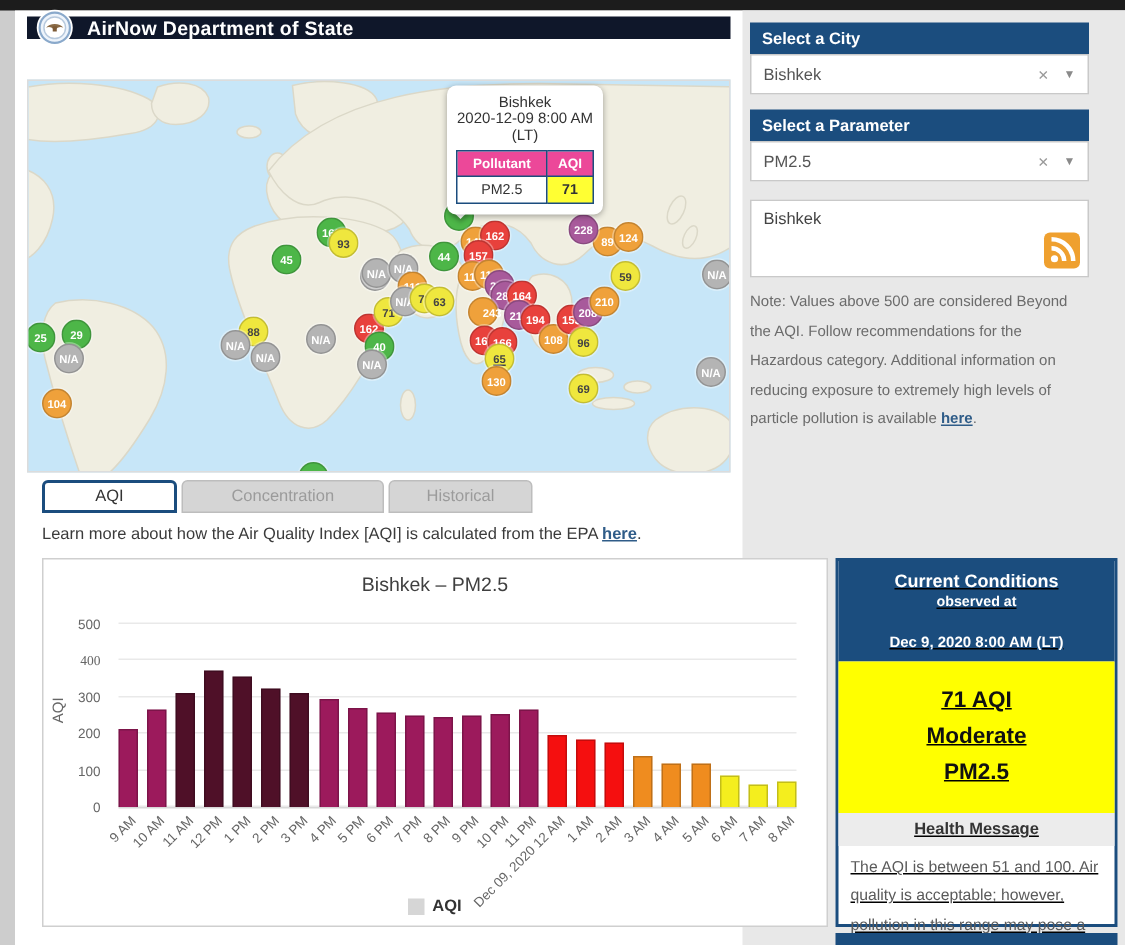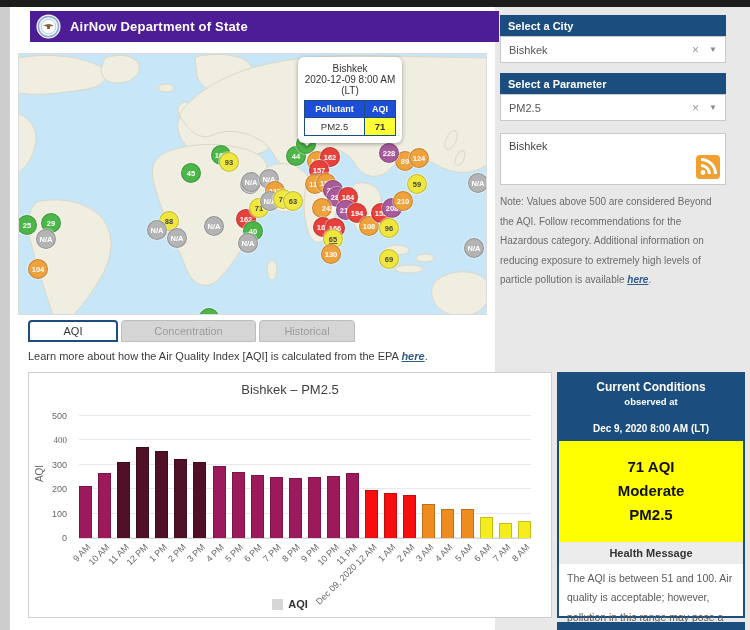--- a/index.html
+++ b/index.html
@@ -4,21 +4,21 @@
 <style>
   * { margin:0; padding:0; box-sizing:border-box; }
   html,body { width:750px; height:630px; }
   body { font-family:"Liberation Sans", sans-serif; background:#cdcdcd; position:relative; overflow:hidden; }
 
   .topbar { position:absolute; left:0; top:0; width:750px; height:7px; background:#1c1c1c; }
   .main-panel { position:absolute; left:10px; top:7px; width:740px; height:623px; background:#ffffff; }
   .right-col-bg { position:absolute; left:495px; top:7px; width:255px; height:623px; background:#e8e8e8; }
 
   
-  .app-header { position:absolute; left:30px; top:11px; width:469px; height:31px; background:#4c1d95; display:flex; align-items:center; padding-left:6px; }
+  .app-header { position:absolute; left:18px; top:11px; width:469px; height:15px; background:#0f172a; display:flex; align-items:center; padding-left:6px; }
   .app-header .seal { width:25px; height:25px; flex:0 0 auto; }
   .app-title { color:#fff; font-size:13px; font-weight:bold; margin-left:9px; letter-spacing:.2px; }
 
   
   .map { position:absolute; left:18px; top:53px; width:469px; height:262px; background:#c7e6f8; overflow:hidden; border:1px solid #dcdcdc; }
   .map svg.world { position:absolute; left:0; top:0; }
   .marker { position:absolute; width:20px; height:20px; border-radius:50%; transform:translate(-50%,-50%);
             display:flex; align-items:center; justify-content:center; font-size:7.5px; font-weight:bold;
             color:#fff; border:1px solid rgba(0,0,0,.18); box-shadow:0 0 0 1px rgba(255,255,255,.35); z-index:2; }
   .marker.good         { background:#4db648; }
@@ -27,56 +27,56 @@
   .marker.unhealthy    { background:#e8413c; }
   .marker.veryunhealthy{ background:#a85a9b; }
   .marker.na           { background:#b4b4b4; }
 
   .map-popup { position:absolute; left:279px; top:3px; width:104px; background:#fff; border-radius:6px;
                box-shadow:0 1px 4px rgba(0,0,0,.35); padding:6px 6px 7px; z-index:5; text-align:center; }
   .map-popup .city { font-size:10px; color:#333; }
   .map-popup .dt   { font-size:10px; color:#333; }
   .map-popup .tz   { font-size:10px; color:#333; margin-bottom:4px; }
   .ptable { width:92px; margin:0 auto; border-collapse:collapse; border:1px solid #1b4d7e; }
-  .ptable th { background:#1d4ed8; color:#fff; font-size:9px; padding:3px 2px; border:1px solid #1b4d7e; }
+  .ptable th { background:#ec4899; color:#fff; font-size:9px; padding:3px 2px; border:1px solid #1b4d7e; }
   .ptable td { font-size:9.5px; color:#333; padding:3px 2px; border:1px solid #1b4d7e; }
   .ptable td.aqi-cell { background:#ffff33; font-weight:bold; width:34%; }
   .popup-pointer { position:absolute; left:283px; top:80px; width:10px; height:10px; background:#fff; transform:rotate(45deg); box-shadow:2px 2px 3px rgba(0,0,0,.2); z-index:4; }
 
   
   .tabs { position:absolute; left:28px; top:320px; height:22px; display:flex; gap:3px; }
   .tab { height:22px; display:flex; align-items:center; justify-content:center; font-size:11px;
          border-radius:4px 4px 0 0; cursor:default; }
   .tab.active { width:90px; background:#fff; border:2px solid #1b4d7e; color:#333; }
   .tab.inactive { background:#d5d5d5; border:1px solid #bdbdbd; color:#9b9b9b; }
   .tab.w-conc { width:135px; } .tab.w-hist { width:96px; }
 
   .learn-more { position:absolute; left:28px; top:350px; width:460px; font-size:11px; color:#3b3b3b; }
-  a.inline-link { color:#2f5c88; text-decoration:underline; font-weight:bold;font-style:italic; }
+  a.inline-link { color:#2f5c88; text-decoration:underline; font-weight:bold; }
 
   
   .chart-box { position:absolute; left:28px; top:372px; width:524px; height:246px; background:#fff; border:1px solid #cfcfcf; }
   .chart-title { position:absolute; top:9px; width:100%; text-align:center; font-size:13px; color:#3f3f3f; }
   .y-axis-title { position:absolute; left:2px; top:95px; transform:rotate(-90deg); font-size:10px; color:#666; }
   .chart-yticks { position:absolute; left:0; top:44px; width:42px; height:122px; }
   .ytick { position:absolute; right:4px; font-size:9px; color:#666; }
   .chart-plot { position:absolute; left:50px; top:44px; width:452px; height:122px; display:flex;
                 align-items:flex-end; justify-content:space-between; border-bottom:1px solid #d8d8d8; }
   .gridline { position:absolute; left:0; width:100%; height:1px; background:#e9e9e9; }
   .bar-slot { position:relative; width:13px; height:100%; display:flex; align-items:flex-end; z-index:1; }
   .bar { width:13px; border:1px solid rgba(0,0,0,.2); border-bottom:none; }
   .xlabel { position:absolute; top:calc(100% + 4px); right:50%; transform:rotate(-45deg);
             transform-origin:100% 0; white-space:nowrap; font-size:9px; color:#666; }
   .chart-legend { position:absolute; bottom:7px; width:100%; display:flex; justify-content:center;
                   align-items:center; gap:5px; font-size:11px; font-weight:bold; color:#333; }
   .legend-swatch { width:11px; height:11px; background:#d6d6d6; display:inline-block; }
 
   
   .cond-panel { position:absolute; left:557px; top:372px; width:188px; height:246px; background:#fff;
-                border:2px solid #1b4d7e; }
+                border:2px solid #1b4d7e;text-decoration:underline; }
   .cond-header { background:#1b4d7e; color:#fff; text-align:center; padding:6px 4px 7px; }
   .cond-header .t1 { font-size:12px; font-weight:bold; }
   .cond-header .t2 { font-size:9.5px; font-weight:bold; margin-top:2px; }
   .cond-header .t3 { font-size:10px; font-weight:bold; margin-top:16px; }
   .cond-aqi { background:#ffff00; text-align:center; padding:14px 4px 15px; }
   .cond-aqi div { font-size:15px; font-weight:bold; color:#111; line-height:24px; }
   .cond-health-head { background:#ececec; text-align:center; font-size:11px; font-weight:bold; color:#333; padding:5px 0; }
   .cond-health-text { padding:5px 8px; font-size:10.5px; color:#5a5a5a; line-height:1.85; }
   .next-panel-bar { position:absolute; left:557px; top:622px; width:188px; height:8px; background:#1b4d7e; }
 
@@ -169,21 +169,21 @@
     <div class="marker unhealthy" style="left: 227px; top: 165px;">162</div>
     <div class="marker moderate" style="left: 240px; top: 154px;">71</div>
     <div class="marker good" style="left: 234px; top: 177px;">40</div>
     <div class="marker na" style="left: 229px; top: 189px;">N/A</div>
     <div class="marker na" style="left: 232px; top: 128px;">N/A</div>
     <div class="marker na" style="left: 250px; top: 125px;">N/A</div>
     <div class="marker usg" style="left: 256px; top: 137px;">111</div>
     <div class="marker na" style="left: 251px; top: 147px;">N/A</div>
     <div class="marker moderate" style="left: 264px; top: 145px;">70</div>
     <div class="marker moderate" style="left: 274px; top: 147px;">63</div>
-    <div class="marker good" style="left: 277px; top: 102px; text-align: center;">44</div>
+    <div class="marker good" style="left: 277px; top: 117px; text-align: center;">44</div>
     <div class="marker good" style="left: 287px; top: 90px;"></div>
     <div class="marker usg" style="left: 298px; top: 107px;">145</div>
     <div class="marker unhealthy" style="left: 311px; top: 103px;">162</div>
     <div class="marker unhealthy" style="left: 300px; top: 116px;">157</div>
     <div class="marker usg" style="left: 296px; top: 130px;">111</div>
     <div class="marker usg" style="left: 307px; top: 129px;">110</div>
     <div class="marker veryunhealthy" style="left: 314px; top: 136px;">207</div>
     <div class="marker veryunhealthy" style="left: 318px; top: 143px;">288</div>
     <div class="marker usg" style="left: 303px; top: 154px; padding-left: 12px;">243</div>
     <div class="marker unhealthy" style="left: 329px; top: 143px;">164</div>

